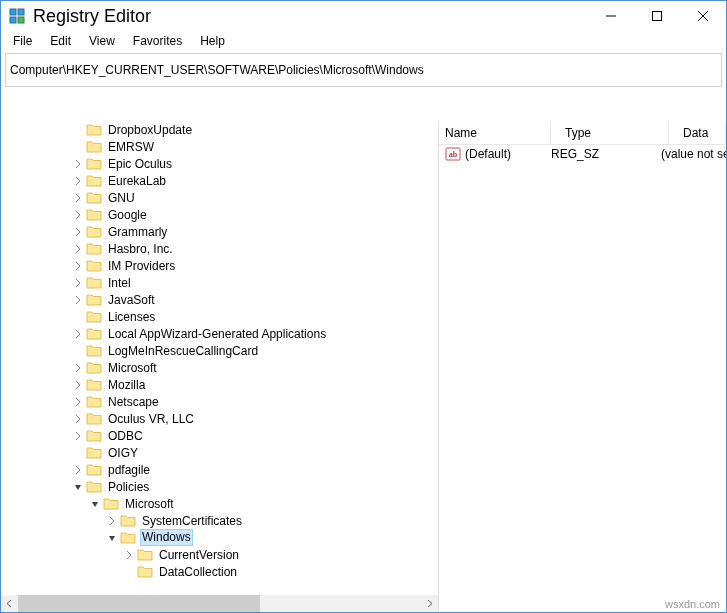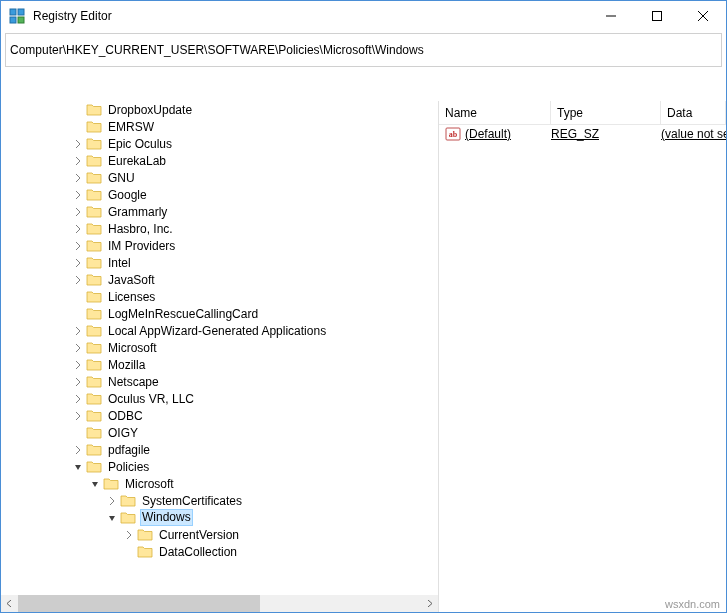--- a/index.html
+++ b/index.html
@@ -1,36 +1,36 @@
 <!DOCTYPE html>
 <html><head>
 <meta charset="utf-8">
 <style>
   * { box-sizing: border-box; }
   html, body { margin: 0; padding: 0; font-family: "Segoe UI", Tahoma, sans-serif; font-size: 12px; color: #000; background: #fff; }
   .window { width: 727px; height: 613px; border: 1px solid #4a8ed6; display: flex; flex-direction: column; background: #fff; position: relative; }
   .titlebar { height: 30px; display: flex; align-items: center; background: #fff; }
   .titlebar .app-icon { width: 16px; height: 16px; margin: 0 8px; display: flex; align-items: center; justify-content: center; }
-  .titlebar .title { flex: 1; font-size: 12px; }
+  .titlebar .title { flex: 1; font-size: 18px; }
   .win-controls { display: flex; height: 100%; }
   .win-controls .ctrl { width: 46px; height: 30px; display: flex; align-items: center; justify-content: center; }
   .win-controls .ctrl svg { display: block; }
   .menubar { height: 20px; display: flex; align-items: center; padding: 0 4px; gap: 2px; }
   .menubar .menu-item { padding: 2px 8px; cursor: default; }
   .addrbar { height: 22px; border: 1px solid #d0d0d0; margin: 2px 4px; display: flex; align-items: center; padding: 16px 4px; font-size: 12px; overflow:hidden; white-space:nowrap; }
   .content { flex: 1; display: flex; min-height: 0; margin-top: 32px; }
   .left-pane { width: 438px; border-right: 1px solid #e0e0e0; overflow: hidden; position: relative; }
   .tree { position: absolute; inset: 0 0 17px 0; overflow: hidden; }
   .right-pane { flex: 1; display: flex; flex-direction: column; overflow:hidden; }
-  .columns { height: 24px; display: flex; align-items: center; border-bottom: 1px solid #e8e8e8; }
+  .columns { height: 24px; display: flex; align-items: center; border-bottom: 1px solid #e8e8e8; gap: 8px; }
   .col-header { padding: 0 6px; font-size: 12px; color: #000; border-right: 1px solid #e8e8e8; height: 100%; display: flex; align-items: center; }
   .col-name { width: 112px; }
   .col-type { width: 110px; }
   .col-data { flex: 1; }
-  .list { flex: 1; text-decoration: underline; }
+  .list { flex: 1; }
   .list-row { display: flex; align-items: center; height: 18px; }
   .list-row .val-icon { width:16px; height:16px; margin:0 4px 0 6px; display:flex; align-items:center; justify-content:center; }
   .list-row .val-name { width: 86px; }
   .list-row .val-type { width: 110px; }
   .list-row .val-data { flex:1; white-space:nowrap; overflow:hidden; }
   .tree-row { display:flex; align-items:center; height:17px; white-space:nowrap; }
   .spacer { display:inline-block; width:17px; height:17px; }
   .expander { width:17px; height:17px; display:inline-flex; align-items:center; justify-content:center; cursor:default; }
   .expander svg { display:block; }
   .folder-icon { width:16px; height:16px; margin-right:4px; display:inline-flex; align-items:center; justify-content:center; }
@@ -70,20 +70,27 @@
       </div>
       <div class="ctrl">
         <svg width="10" height="10">
             <line x1="0" y1="0" x2="10" y2="10" stroke="#000"></line>
             <line x1="10" y1="0" x2="0" y2="10" stroke="#000"></line>
           </svg>
       </div>
     </div>
   </div>
 
+  <div class="menubar">
+    <span class="menu-item">File</span>
+    <span class="menu-item">Edit</span>
+    <span class="menu-item">View</span>
+    <span class="menu-item">Favorites</span>
+    <span class="menu-item">Help</span>
+  </div>
 
   <div class="addrbar">Computer\HKEY_CURRENT_USER\SOFTWARE\Policies\Microsoft\Windows</div>
 
   <div class="content">
 
     <div class="left-pane">
       <div class="tree" id="tree">
           <div class="tree-row">
             <span class="spacer"></span>
             <span class="spacer"></span>
@@ -274,44 +281,44 @@
                 <path d="M1 3 h5 l1.5 1.5 H15 V13 H1 Z" fill="#ffe79c" stroke="#d9b33a" stroke-width="0.8"></path>
               </svg>
             </span>
             <span class="node-label">Licenses</span>
           </div>
           <div class="tree-row">
             <span class="spacer"></span>
             <span class="spacer"></span>
             <span class="spacer"></span>
             <span class="spacer"></span>
+            <span class="expander">
+              <svg width="8" height="8">
+                <path d="M2 0 L6 4 L2 8" fill="none" stroke="#808080" stroke-width="1"></path>
+              </svg>
+            </span>
+            <span class="folder-icon">
+              <svg width="16" height="16" viewBox="0 0 16 16">
+                <path d="M1 3 h5 l1.5 1.5 H15 V13 H1 Z" fill="#ffe79c" stroke="#d9b33a" stroke-width="0.8"></path>
+              </svg>
+            </span>
+            <span class="node-label">Local AppWizard-Generated Applications</span>
+          </div>
+          <div class="tree-row">
+            <span class="spacer"></span>
+            <span class="spacer"></span>
+            <span class="spacer"></span>
+            <span class="spacer"></span>
             <span class="expander"></span>
             <span class="folder-icon">
               <svg width="16" height="16" viewBox="0 0 16 16">
                 <path d="M1 3 h5 l1.5 1.5 H15 V13 H1 Z" fill="#ffe79c" stroke="#d9b33a" stroke-width="0.8"></path>
               </svg>
             </span>
             <span class="node-label">LogMeInRescueCallingCard</span>
-          </div>
-          <div class="tree-row">
-            <span class="spacer"></span>
-            <span class="spacer"></span>
-            <span class="spacer"></span>
-            <span class="spacer"></span>
-            <span class="expander">
-              <svg width="8" height="8">
-                <path d="M2 0 L6 4 L2 8" fill="none" stroke="#808080" stroke-width="1"></path>
-              </svg>
-            </span>
-            <span class="folder-icon">
-              <svg width="16" height="16" viewBox="0 0 16 16">
-                <path d="M1 3 h5 l1.5 1.5 H15 V13 H1 Z" fill="#ffe79c" stroke="#d9b33a" stroke-width="0.8"></path>
-              </svg>
-            </span>
-            <span class="node-label">Local AppWizard-Generated Applications</span>
           </div>
           <div class="tree-row">
             <span class="spacer"></span>
             <span class="spacer"></span>
             <span class="spacer"></span>
             <span class="spacer"></span>
             <span class="expander">
               <svg width="8" height="8">
                 <path d="M2 0 L6 4 L2 8" fill="none" stroke="#808080" stroke-width="1"></path>
               </svg>

